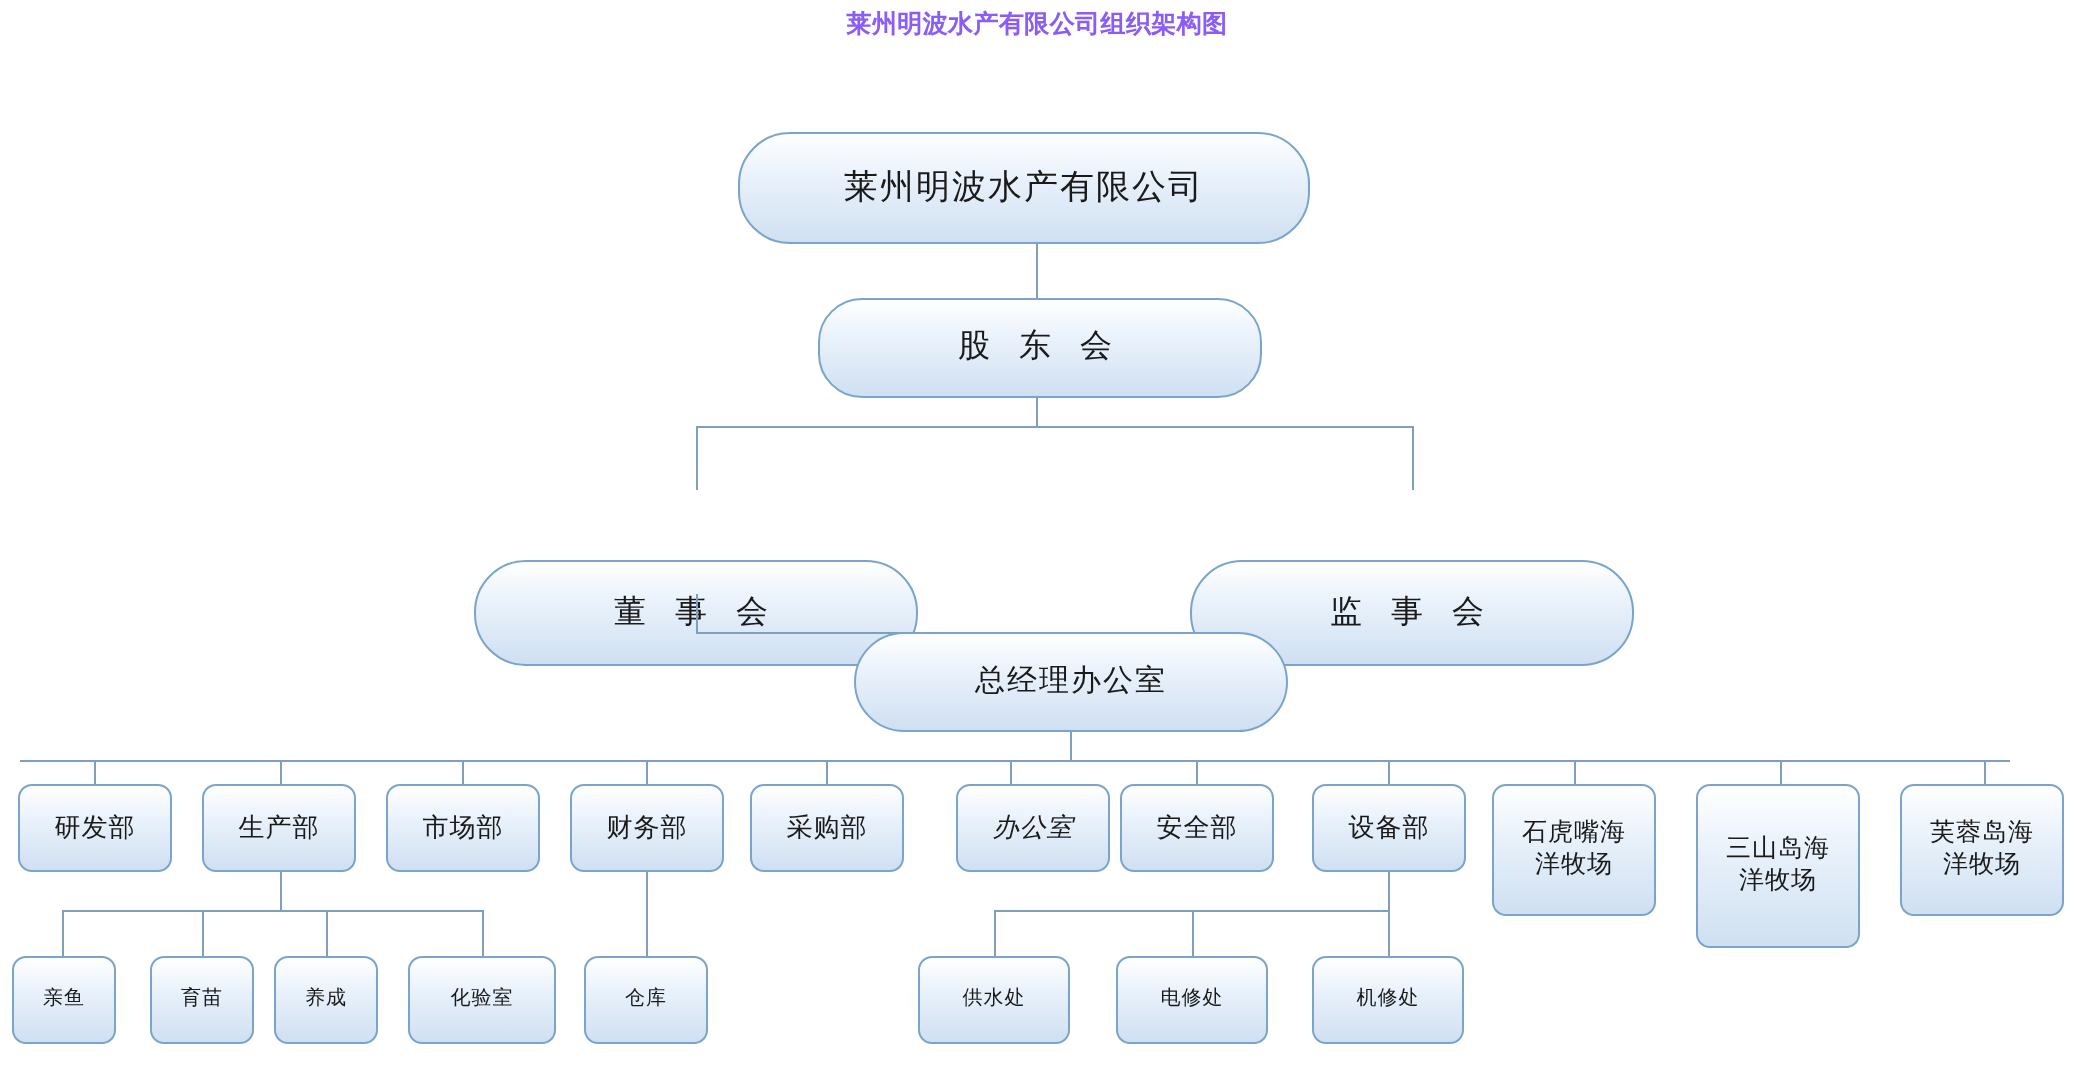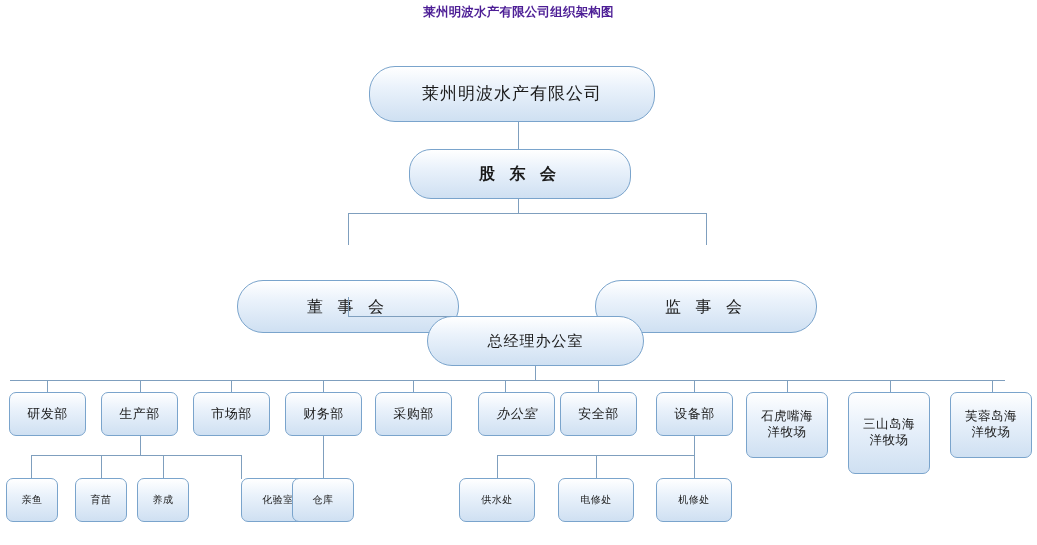--- a/index.html
+++ b/index.html
@@ -19,38 +19,38 @@
     height: 545px;
   }
   .title {
     position: absolute;
     left: 0;
     top: 4px;
     width: 1037px;
     text-align: center;
     font-size: 12.5px;
     font-weight: bold;
-    color: #4c1d95;
+    color: #8b5cf6;
     letter-spacing: 0.2px;
   }
   .node {
     position: absolute;
     box-sizing: border-box;
     display: flex;
     align-items: center;
     justify-content: center;
     text-align: center;
     border: 1px solid #7aa4cc;
     background: linear-gradient(to bottom, #ffffff 0%, #eaf2fb 38%, #cfe0f2 100%);
     color: #1a1a1a;
     line-height: 1.25;
     white-space: pre-line;
   }
   .rounded-xl { border-radius: 26px; }
-  .rounded-lg { border-radius: 22px; font-weight: bold; }
+  .rounded-lg { border-radius: 22px; }
   .rounded-sm { border-radius: 7px; }
   .lvl1 { font-size: 17px; letter-spacing: 1px; }
   .lvl2 { font-size: 16px; letter-spacing: 5px; }
   .lvl3 { font-size: 16px; letter-spacing: 5px; margin-top: 36px; }
   .lvl4 { font-size: 15px; letter-spacing: 1px; }
   .dept { font-size: 13px; letter-spacing: 0.5px; }
   .farm { font-size: 12.5px; letter-spacing: 0.5px; }
   .sub  { font-size: 10px; letter-spacing: 0.5px; }
 
   .line {
@@ -120,21 +120,21 @@
   <div class="line v" style="left:140px; top:436px; height:19px;"></div>
   <div class="line h" style="left:31px;  top:455px; width:210px;"></div>
   <div class="line v" style="left:31px;  top:455px; height:24px;"></div>
   <div class="line v" style="left:101px; top:455px; height:24px;"></div>
   <div class="line v" style="left:163px; top:455px; height:24px;"></div>
   <div class="line v" style="left:241px; top:455px; height:24px;"></div>
 
   <div class="node rounded-sm sub" style="left:6px;   top:478px; width:52px; height:44px;">亲鱼</div>
   <div class="node rounded-sm sub" style="left:75px;  top:478px; width:52px; height:44px;">育苗</div>
   <div class="node rounded-sm sub" style="left:137px; top:478px; width:52px; height:44px;">养成</div>
-  <div class="node rounded-sm sub" style="left:204px; top:478px; width:74px; height:44px;margin-left:37px;">化验室</div>
+  <div class="node rounded-sm sub" style="left:204px; top:478px; width:74px; height:44px;">化验室</div>
 
   <div class="line v" style="left:323px; top:436px; height:42px;"></div>
   <div class="node rounded-sm sub" style="left:292px; top:478px; width:62px; height:44px;">仓库</div>
 
   <div class="line v" style="left:694px; top:436px; height:19px;"></div>
   <div class="line h" style="left:497px; top:455px; width:198px;"></div>
   <div class="line v" style="left:497px; top:455px; height:24px;"></div>
   <div class="line v" style="left:596px; top:455px; height:24px;"></div>
   <div class="line v" style="left:694px; top:455px; height:24px;"></div>
 

